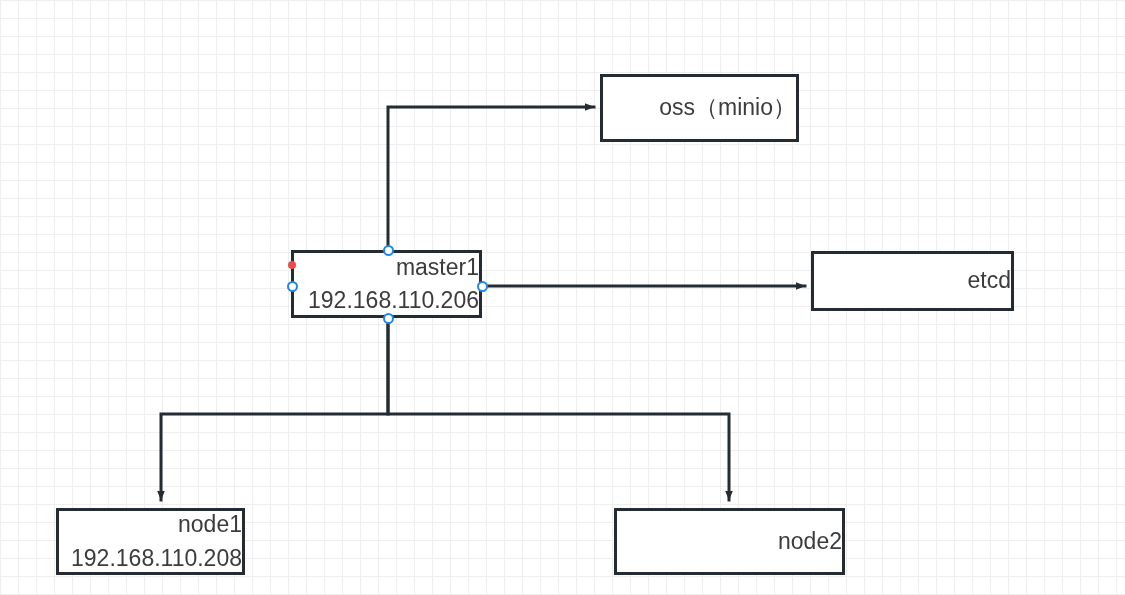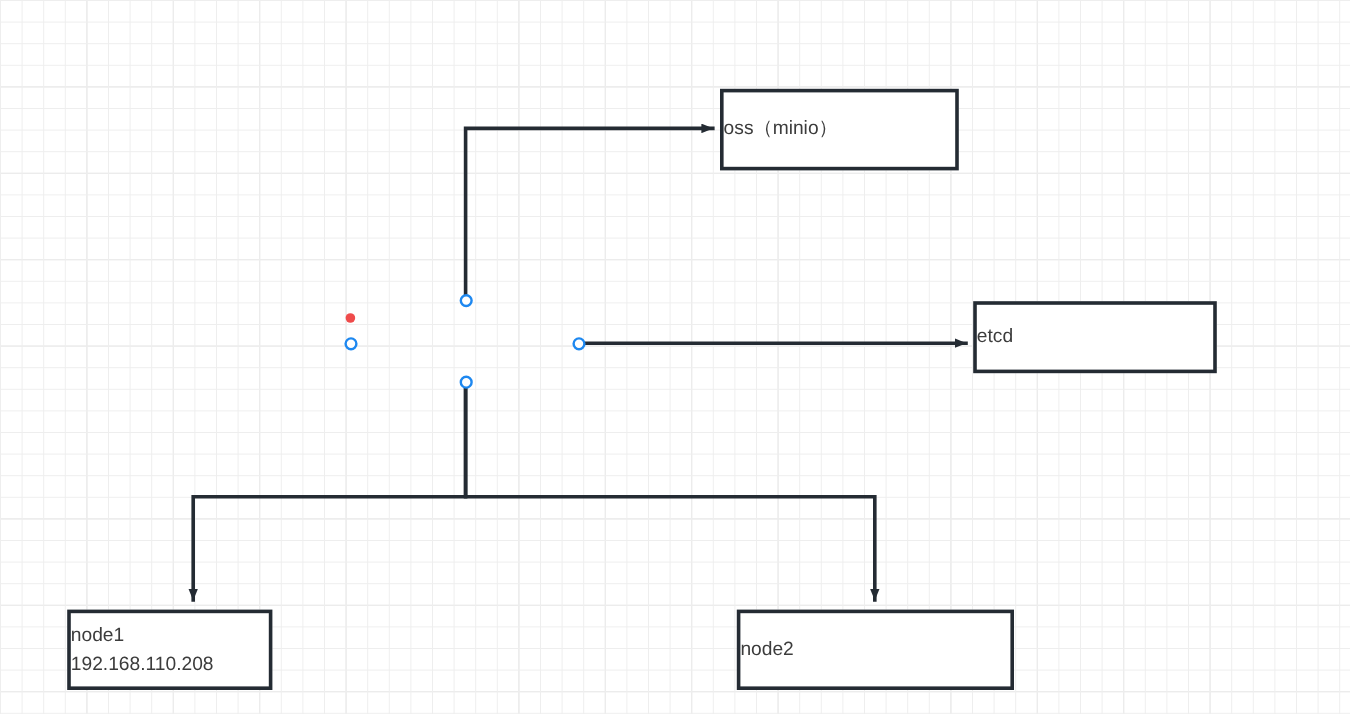--- a/index.html
+++ b/index.html
@@ -33,24 +33,24 @@
     width: 1125px;
     height: 595px;
   }
   .node-box {
     position: absolute;
     box-sizing: border-box;
     background: #ffffff;
     border: 3px solid #242b33;
     display: flex;
     flex-direction: column;
-    align-items: flex-start;
+    align-items: flex-end;
     justify-content: center;
     color: #3c3c3c;
-    font-size: 16px;
+    font-size: 23px;
     line-height: 1.45;
     text-align: center;
     white-space: nowrap;
   }
   .node-title, .node-sub {
     display: block;
   }
   .handle {
     position: absolute;
     width: 11px;
@@ -88,26 +88,30 @@
 
     <path d="M388,318 L388,414 L161,414 L161,500" fill="none" stroke="#242b33" stroke-width="3" stroke-linecap="square" stroke-linejoin="miter" marker-end="url(#arrow)"></path>
 
     <path d="M388,318 L388,414 L729,414 L729,500" fill="none" stroke="#242b33" stroke-width="3" stroke-linecap="square" stroke-linejoin="miter" marker-end="url(#arrow)"></path>
   </svg>
 
   <div class="node-box" style="left:600px; top:74px; width:199px; height:68px;">
     <span class="node-title">oss（minio）</span>
   </div>
 
+  <div class="node-box" style="left:291px; top:250px; width:191px; height:68px;">
+    <span class="node-title">master1</span>
+    <span class="node-sub">192.168.110.206</span>
+  </div>
 
   <div class="node-box" style="left:811px; top:251px; width:203px; height:60px;">
     <span class="node-title">etcd</span>
   </div>
 
-  <div class="node-box" style="left:56px; top:508px; width:171px; height:67px;">
+  <div class="node-box" style="left:56px; top:508px; width:189px; height:67px;">
     <span class="node-title">node1</span>
     <span class="node-sub">192.168.110.208</span>
   </div>
 
   <div class="node-box" style="left:614px; top:508px; width:231px; height:67px;">
     <span class="node-title">node2</span>
   </div>
 
   <div class="handle" style="left:382.5px; top:244.5px;"></div>
   <div class="handle" style="left:476.5px; top:280.5px;"></div>

